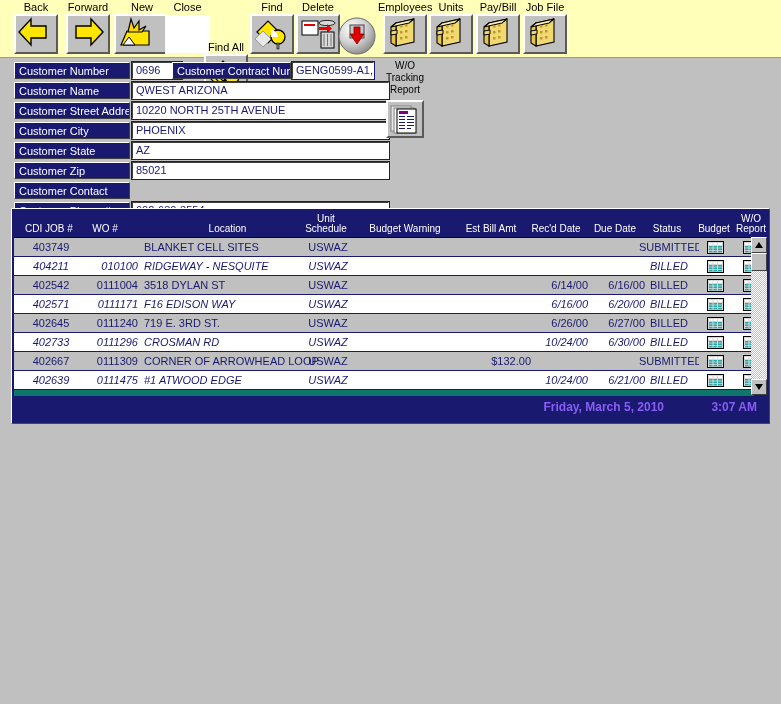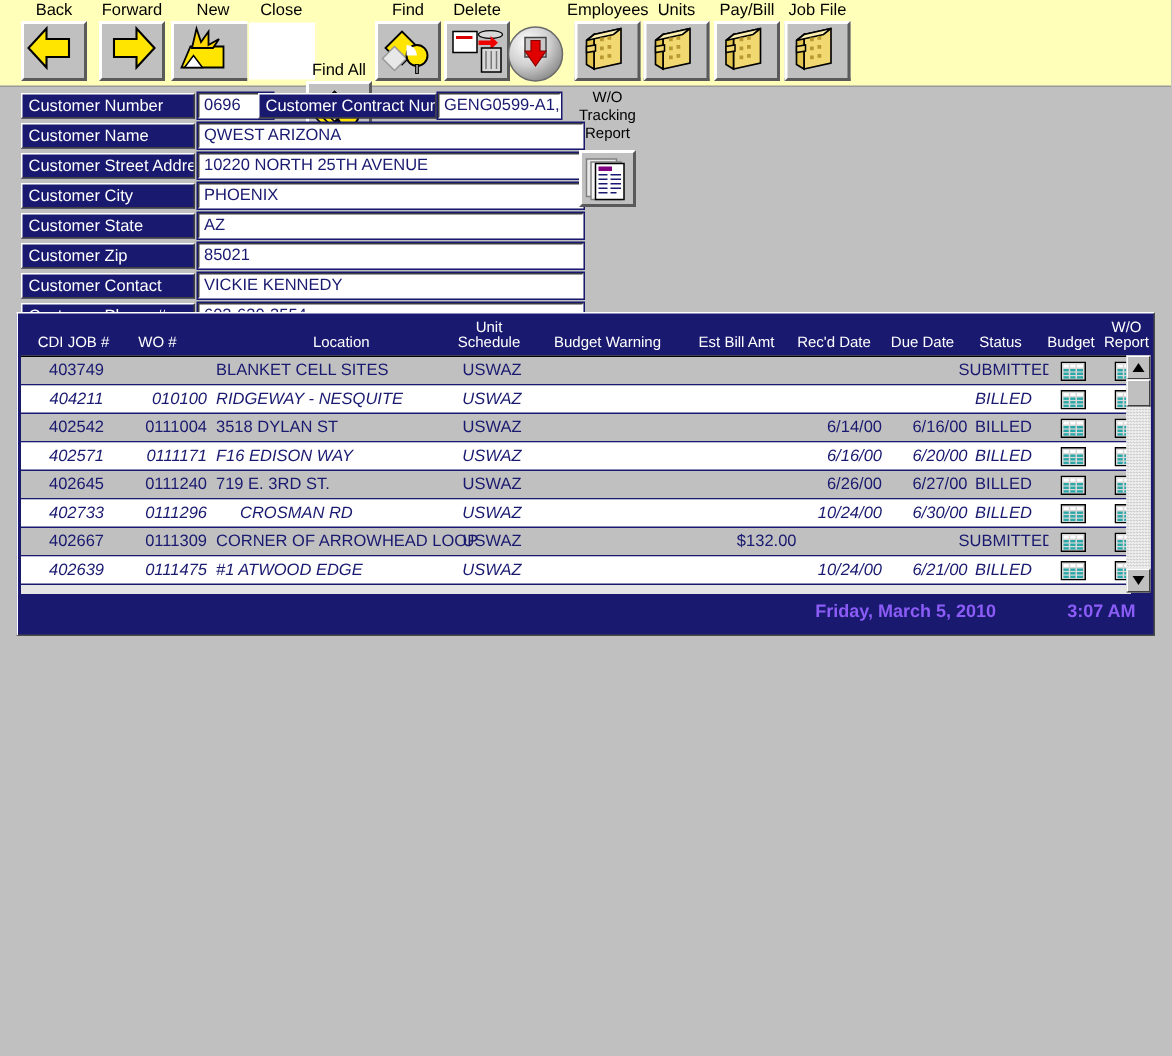--- a/index.html
+++ b/index.html
@@ -164,21 +164,21 @@
     line-height: 10px;
     padding-bottom: 3px;
     box-sizing: border-box;
     white-space: pre-line;
   }
   #grid-body {
     position: absolute;
     left: 2px; top: 28px;
     width: 740px;
     height: 158px;
-    background: #e5e5e5;
+    background: #0f766e;
     overflow: hidden;
     border-top: 1px solid #000000;
   }
   .g-row {
     position: relative;
     height: 19px;
     border-bottom: 1px solid #191970;
     box-sizing: border-box;
     font-size: 11px;
     color: #191970;
@@ -464,21 +464,20 @@
       <div class="f-row">
         <div class="f-label" style="width: 116px;">Customer State</div>
         <div class="f-input" style="left: 118px; width: 257px;">AZ</div>
       </div>
       <div class="f-row">
         <div class="f-label" style="width: 116px;">Customer Zip</div>
         <div class="f-input" style="left: 118px; width: 257px;">85021</div>
       </div>
       <div class="f-row">
         <div class="f-label" style="width: 116px;">Customer Contact</div>
-        <div class="f-input" style="left: 118px; width: 257px;">VICKIE KENNEDY</div>
       </div>
       <div class="f-row">
         <div class="f-label" style="width: 116px;">Customer Phone #</div>
         <div class="f-input" style="left: 118px; width: 257px;">602-630-3554</div>
       </div>
     </div>
 
   <div id="contract-label" style="position:absolute;left:172px;top:62px;height:17px;line-height:16px;background:#191970;color:#fff;font-size:11px;padding-left:4px;box-sizing:border-box;width:119px;border-top:1px solid #fff;border-left:1px solid #fff;border-right:1px solid #404040;border-bottom:1px solid #404040;white-space:nowrap;overflow:hidden;">Customer Contract Number</div>
   <div id="contract-input" style="position:absolute;left:292px;top:62px;height:17px;line-height:15px;width:82px;background:#fff;color:#191970;font-size:11px;padding-left:3px;box-sizing:border-box;border-top:1px solid #404040;border-left:1px solid #404040;border-right:1px solid #fff;border-bottom:1px solid #fff;outline:1px solid #191970;white-space:nowrap;overflow:hidden;">GENG0599-A1,A</div>
 
@@ -697,21 +696,21 @@
                 <rect x="2" y="7.4" width="13" height="1.6" fill="#2aa8a8"></rect>
                 <rect x="2" y="9.8" width="13" height="1.6" fill="#2aa8a8"></rect>
                 <rect x="5.5" y="2" width="1" height="9.4" fill="#d8d8d8"></rect>
                 <rect x="10" y="2" width="1" height="9.4" fill="#d8d8d8"></rect>
               </svg></span>
           </div>
         </div>
         <div class="g-row plain">
           <div class="g-cell c" style="left: 8px; width: 58px;">402733</div>
           <div class="g-cell r" style="left: 62px; width: 62px; padding-right: 4px;">0111296</div>
-          <div class="g-cell" style="left: 144px; width: 175px; padding-left: 2px;">CROSMAN RD</div>
+          <div class="g-cell" style="left: 128px; width: 175px; padding-left: 2px;">CROSMAN RD</div>
           <div class="g-cell c" style="left: 283px; width: 62px;">USWAZ</div>
           <div class="g-cell r" style="left: 345px; width: 96px;"></div>
           <div class="g-cell r" style="left: 441px; width: 76px; padding-right: 6px;"></div>
           <div class="g-cell r" style="left: 514px; width: 60px; padding-right: 6px;">10/24/00</div>
           <div class="g-cell r" style="left: 575px; width: 56px; padding-right: 6px;">6/30/00</div>
           <div class="g-cell c" style="left: 625px; width: 60px;">BILLED</div>
           <div class="g-cell c" style="left: 683px; width: 38px;">
             <span class="ricon" style="left: 10px;"><svg width="17" height="13" viewBox="0 0 17 13">
                 <rect x="0" y="0" width="17" height="13" fill="#000"></rect>
                 <rect x="1" y="1" width="15" height="11" fill="#d8d8d8"></rect>

